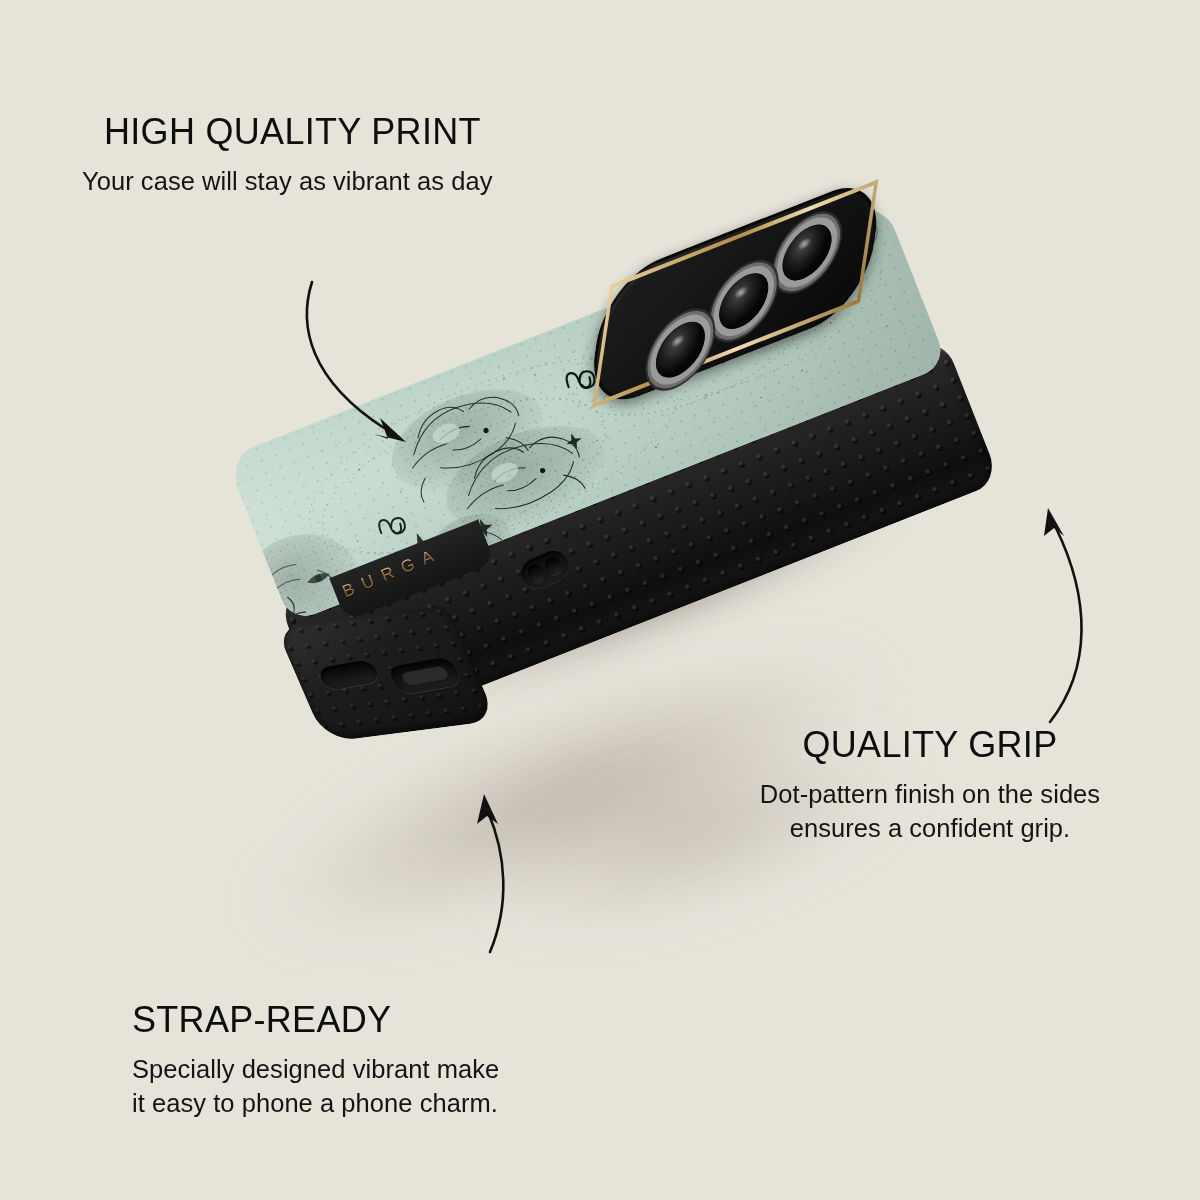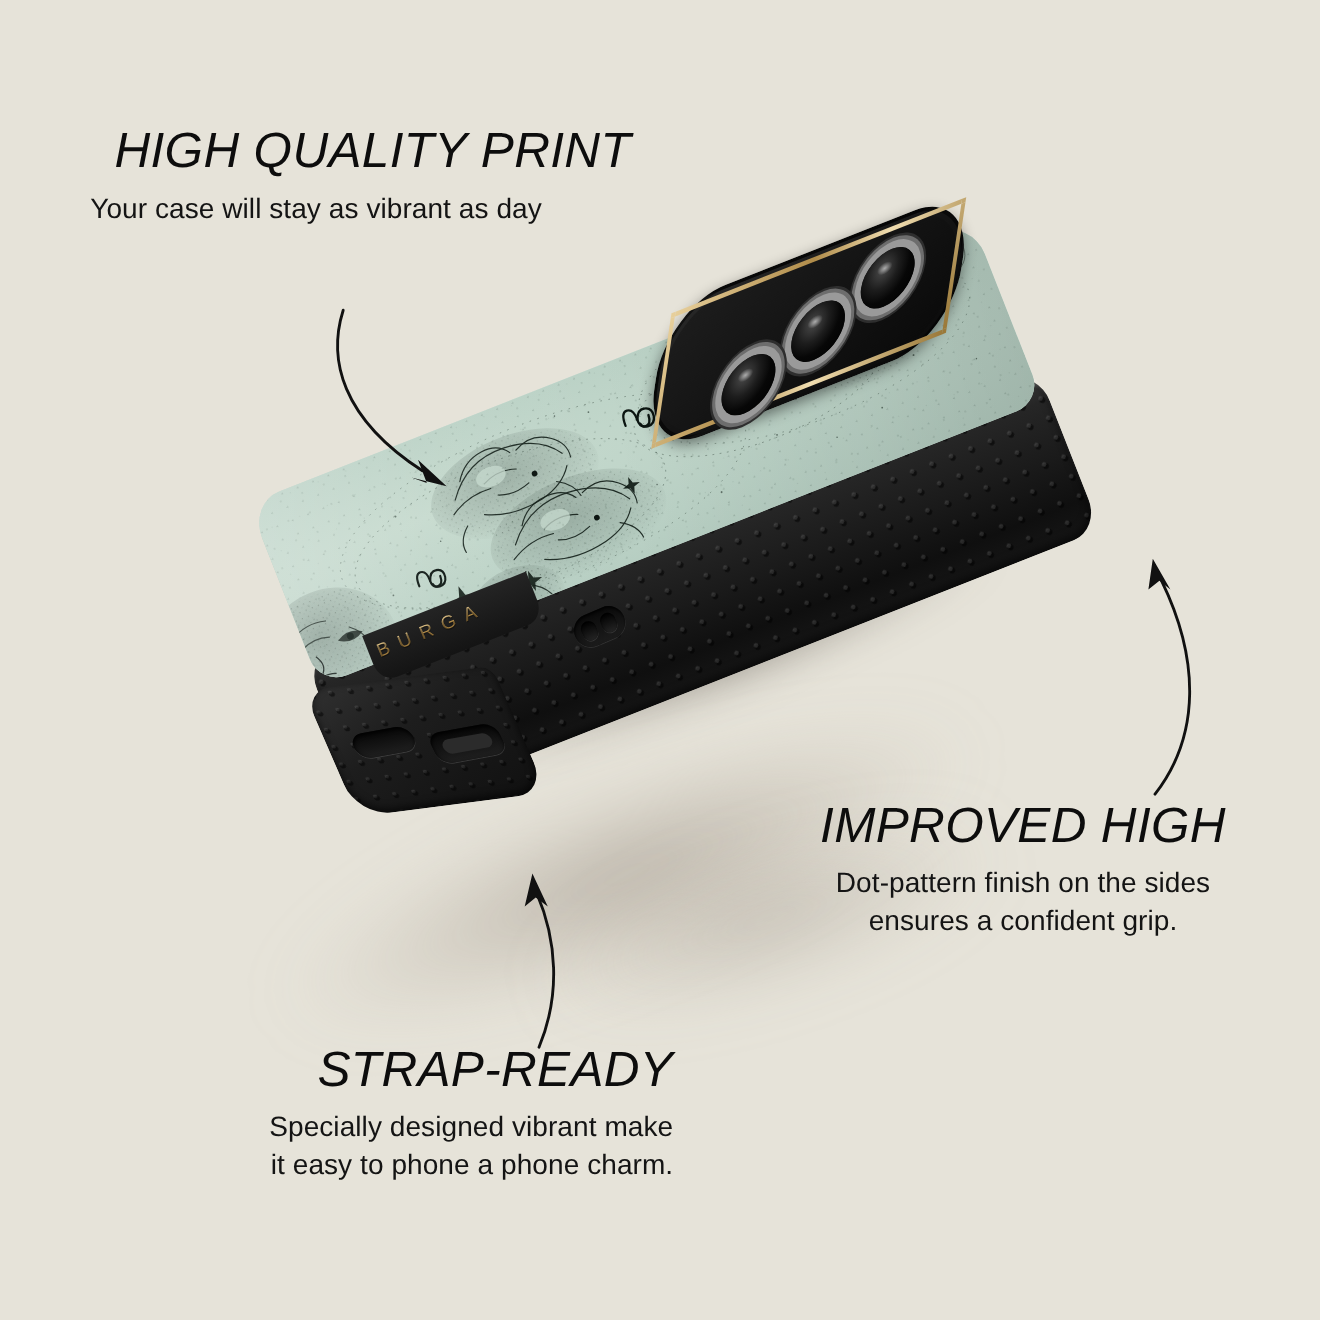--- a/index.html
+++ b/index.html
@@ -23,31 +23,31 @@
   .ground-shadow2{
     position:absolute; left:420px; top:760px; width:560px; height:150px;
     background:radial-gradient(ellipse 50% 50% at 50% 50%,
       rgba(110,98,86,.30) 0%, rgba(160,148,134,.12) 55%, rgba(230,227,217,0) 80%);
     filter:blur(30px); transform:rotate(-18deg); pointer-events:none;
   }
 
   
   .callout{ position:absolute; color:#0d0d0d; }
   .callout .c-title{
-    font-size:45px; font-weight:400; letter-spacing:.3px;
-    line-height:1.05; white-space:nowrap;font-style:italic;
+    font-size:36px; font-weight:400; letter-spacing:.3px;
+    line-height:1.05; white-space:nowrap;
   }
   .callout .c-body{
     font-size:25.5px; font-weight:400; line-height:1.33; letter-spacing:.05px;
     margin-top:14px; color:#141414;
   }
   #callout-print{ left:104px; top:113px; text-align:left; }
   #callout-print .c-body{ width:500px; margin-left:-22px; }
   #callout-grip{ left:730px; top:726px; text-align:center; width:400px; }
-  #callout-strap{ left:132px; top:948px; text-align:right; width:480px; }
+  #callout-strap{ left:132px; top:1001px; text-align:left; width:480px; }
 
   
   .arrow{ position:absolute; pointer-events:none; }
   #arrow-print{ left:288px; top:268px; }
   #arrow-grip { left:1004px; top:492px; }
   #arrow-strap{ left:444px; top:784px; }
 
   
   .phone-stage{
     position:absolute; left:0; top:0; width:1200px; height:1200px;
@@ -404,21 +404,21 @@
 </div>
 
 <div class="callout" id="callout-print">
   <div class="c-title">HIGH QUALITY PRINT</div>
   <div class="c-body">
     <span>Your case will stay as vibrant as day</span><br>
   </div>
 </div>
 
 <div class="callout" id="callout-grip">
-  <div class="c-title">IMPROVED HIGH</div>
+  <div class="c-title">QUALITY GRIP</div>
   <div class="c-body">
     <span>Dot-pattern finish on the sides</span><br>
     <span>ensures a confident grip.</span>
   </div>
 </div>
 
 <div class="callout" id="callout-strap">
   <div class="c-title">STRAP-READY</div>
   <div class="c-body">
     <span>Specially designed vibrant make</span><br>

